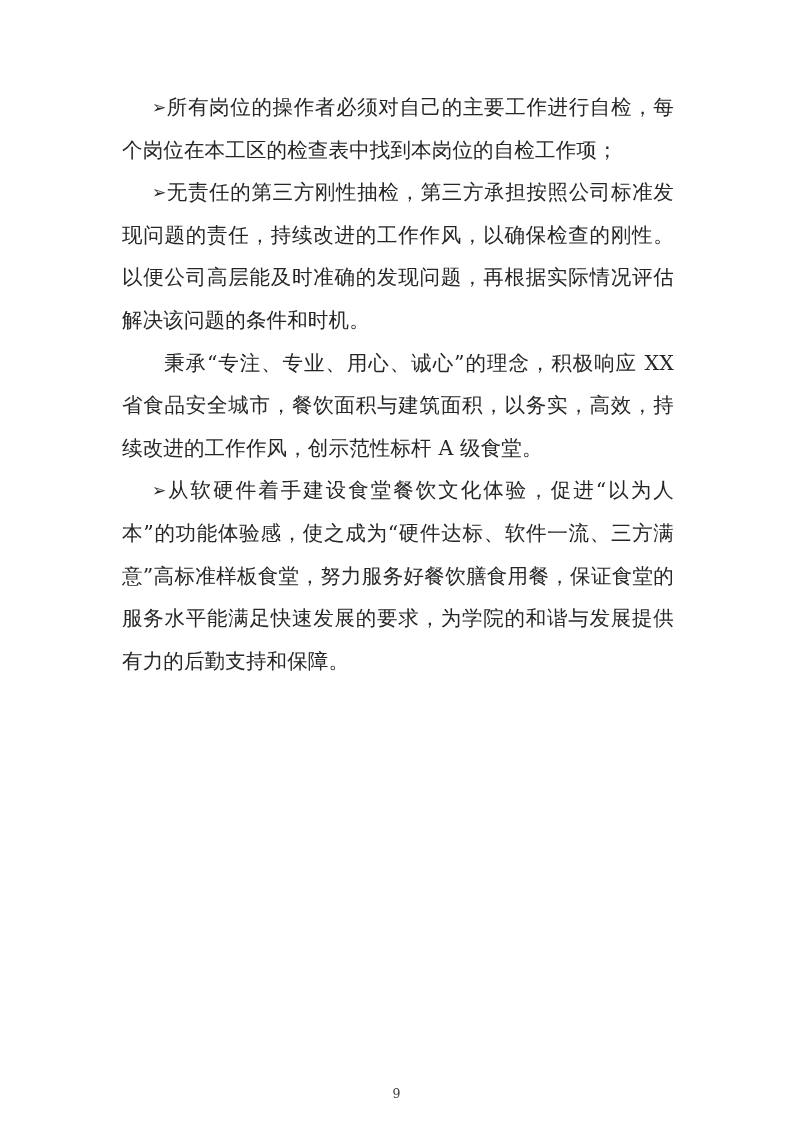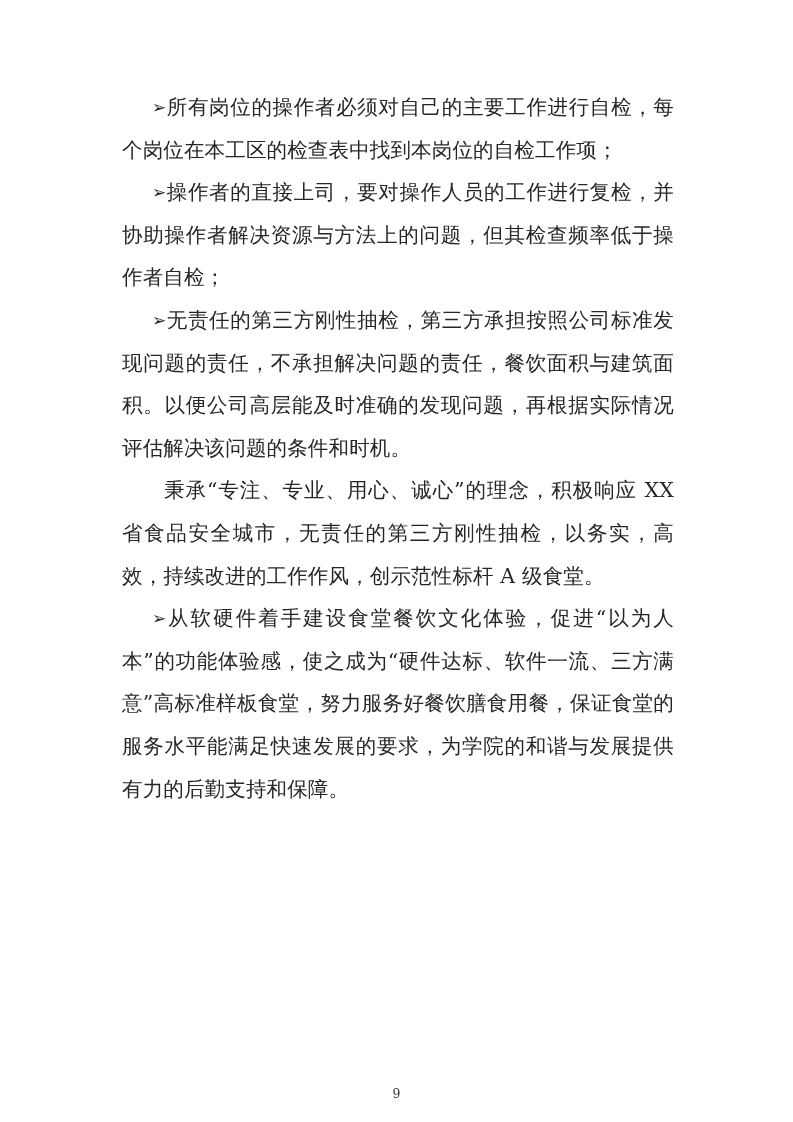--- a/index.html
+++ b/index.html
@@ -68,27 +68,26 @@
 </style>
 </head>
 <body>
 
 <div class="page">
 
   <div class="content">
 
     <p class="para bullet"><span class="arrow">➢</span><span>所有岗位的操作者必须对自己的主要工作进行自检，每个岗位在本工区的检查表中找到本岗位的自检工作项；</span></p>
 
-    <p class="para bullet"><span class="arrow">➢</span><span>操作者的直接上司，要对操作人员的工作进行复检，并协助操作者解决资源与方法上的问题，但其检查频率低于操作者自检；</span></p>
 
 
 
-    <p class="para bullet"><span class="arrow">➢</span><span>无责任的第三方刚性抽检，第三方承担按照公司标准发现问题的责任，不承担解决问题的责任，餐饮面积与建筑面积。以便公司高层能及时准确的发现问题，再根据实际情况评估解决该问题的条件和时机。</span></p>
+    <p class="para bullet"><span class="arrow">➢</span><span>无责任的第三方刚性抽检，第三方承担按照公司标准发现问题的责任，持续改进的工作作风，以确保检查的刚性。以便公司高层能及时准确的发现问题，再根据实际情况评估解决该问题的条件和时机。</span></p>
 
-    <p class="para plain">秉承“专注、专业、用心、诚心”的理念，积极响应 XX 省食品安全城市，无责任的第三方刚性抽检，以务实，高效，持续改进的工作作风，创示范性标杆 A 级食堂。</p>
+    <p class="para plain">秉承“专注、专业、用心、诚心”的理念，积极响应 XX 省食品安全城市，餐饮面积与建筑面积，以务实，高效，持续改进的工作作风，创示范性标杆 A 级食堂。</p>
 
 
     <p class="para bullet"><span class="arrow">➢</span><span>从软硬件着手建设食堂餐饮文化体验，促进“以为人本”的功能体验感，使之成为“硬件达标、软件一流、三方满意”高标准样板食堂，努力服务好餐饮膳食用餐，保证食堂的服务水平能满足快速发展的要求，为学院的和谐与发展提供有力的后勤支持和保障。</span></p>
 
   </div>
 
   <div class="pagenum">9</div>
 
 </div>
 

